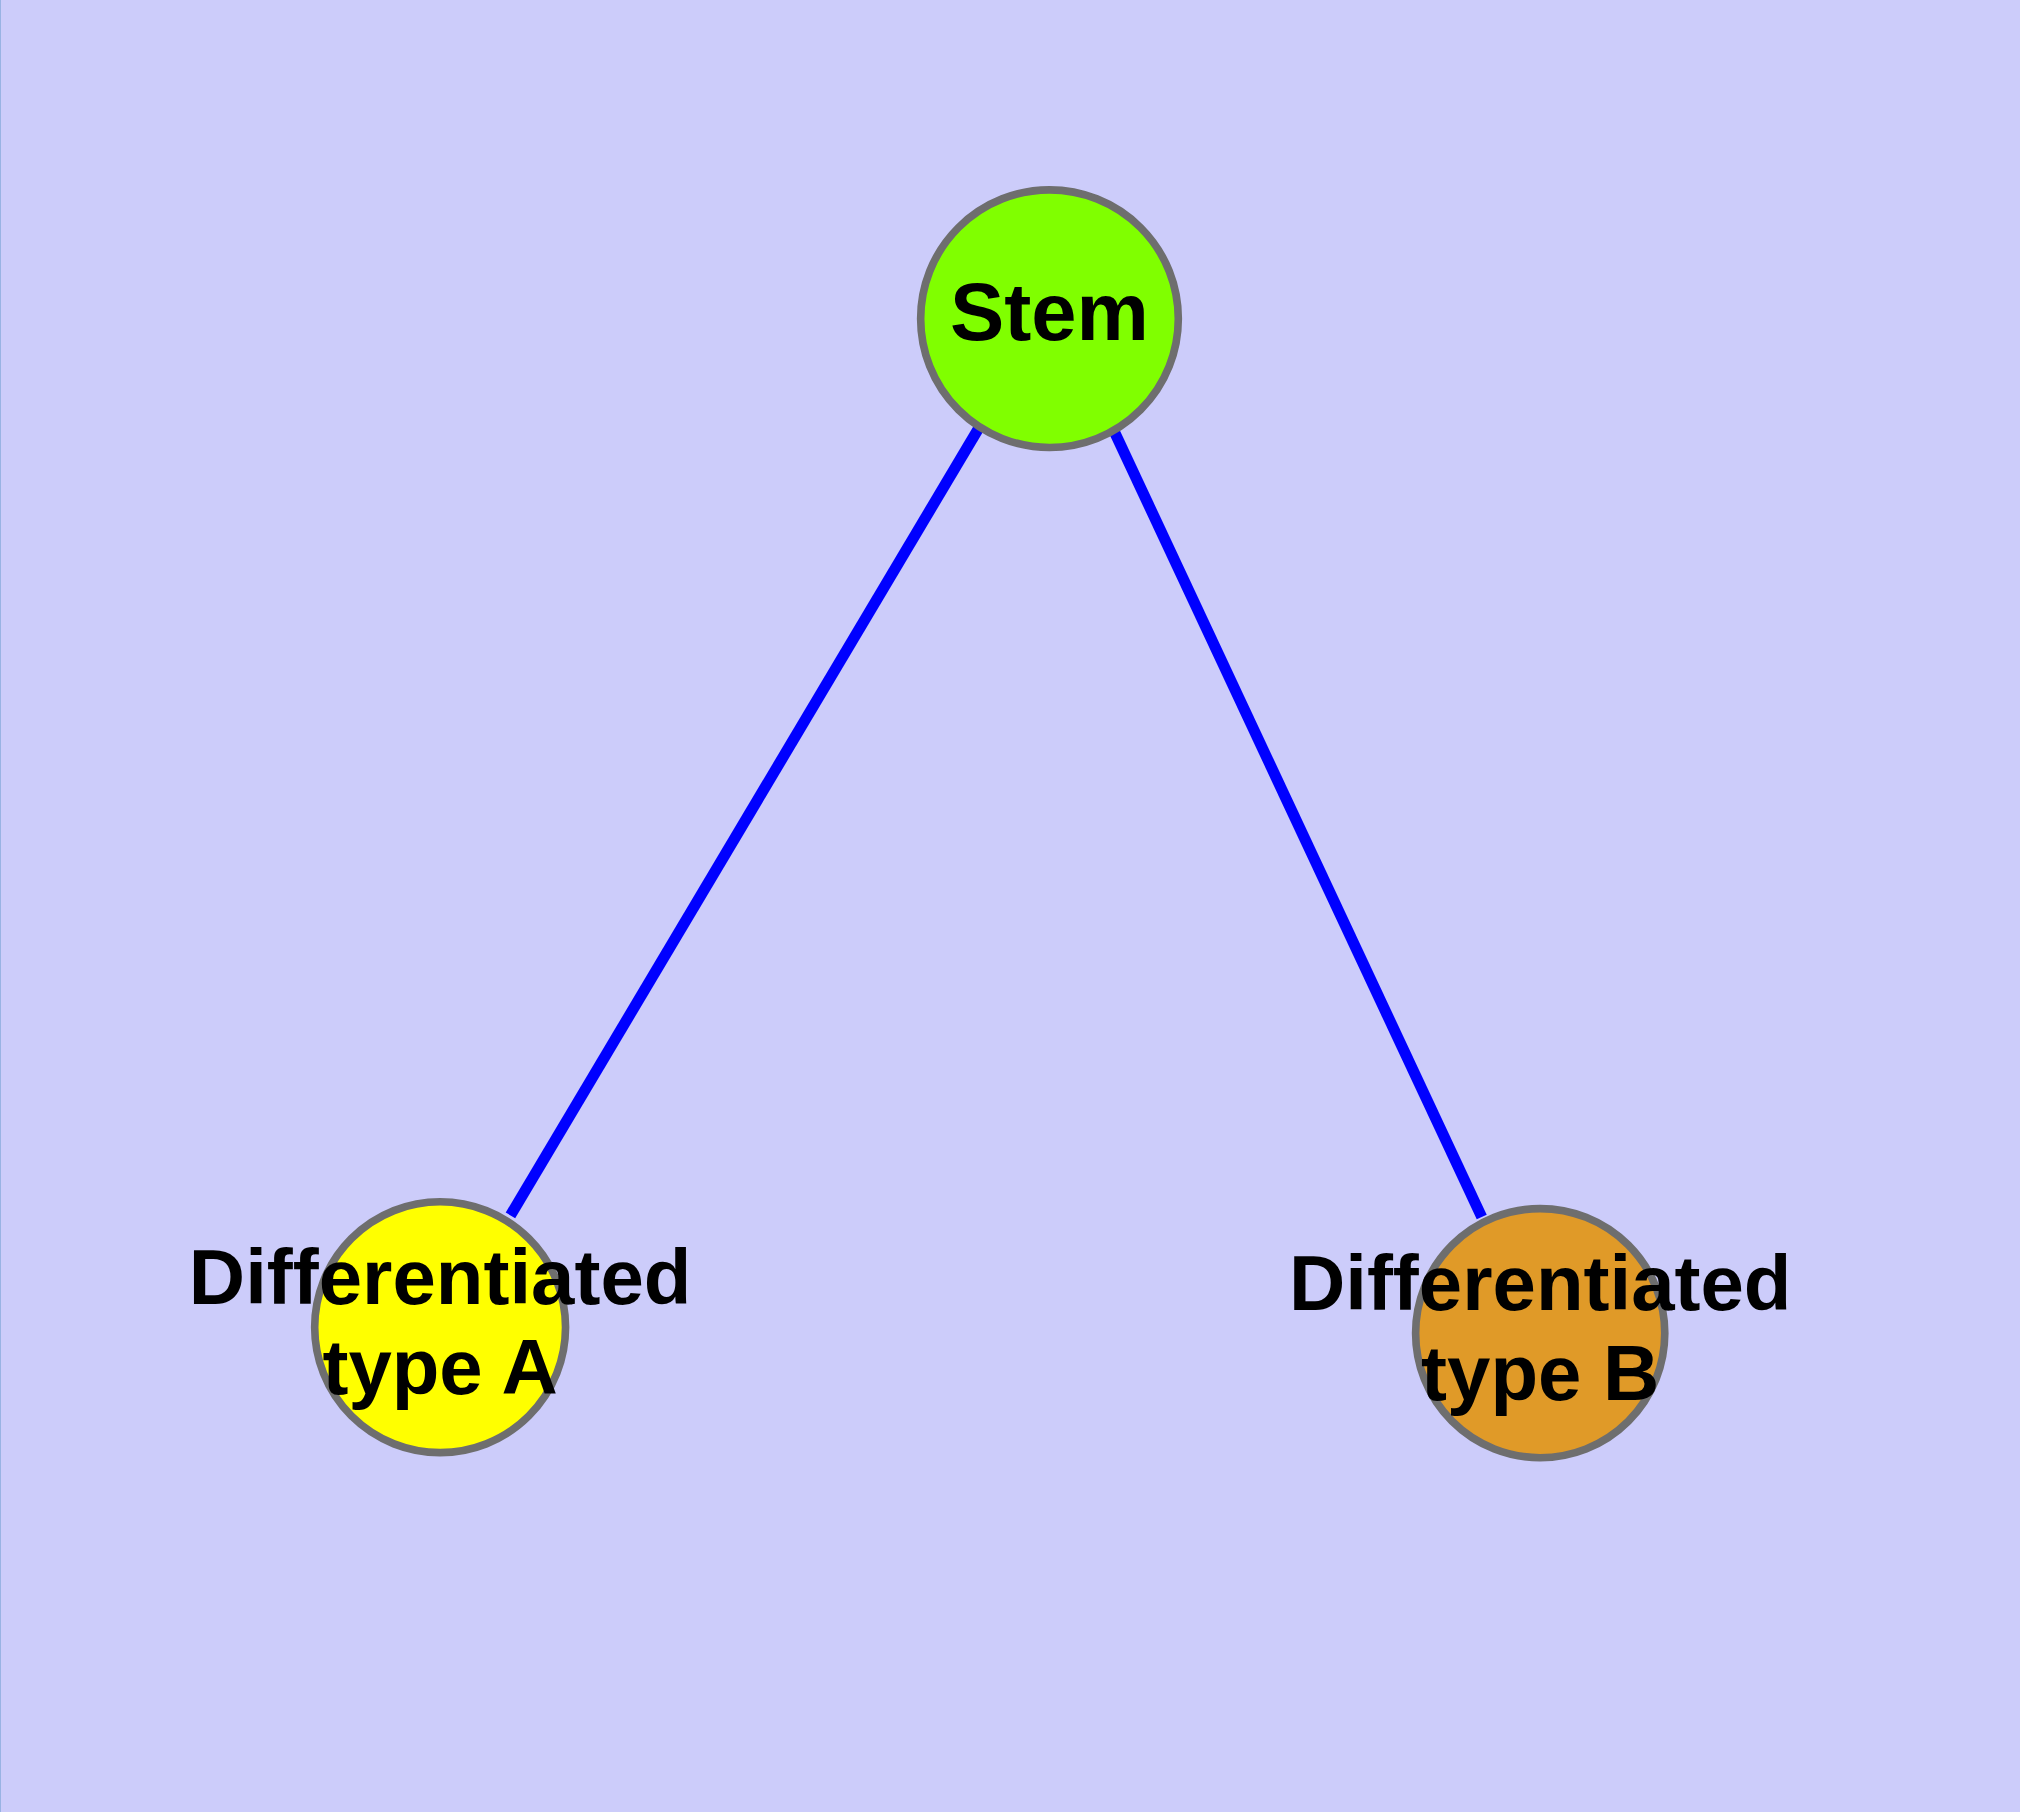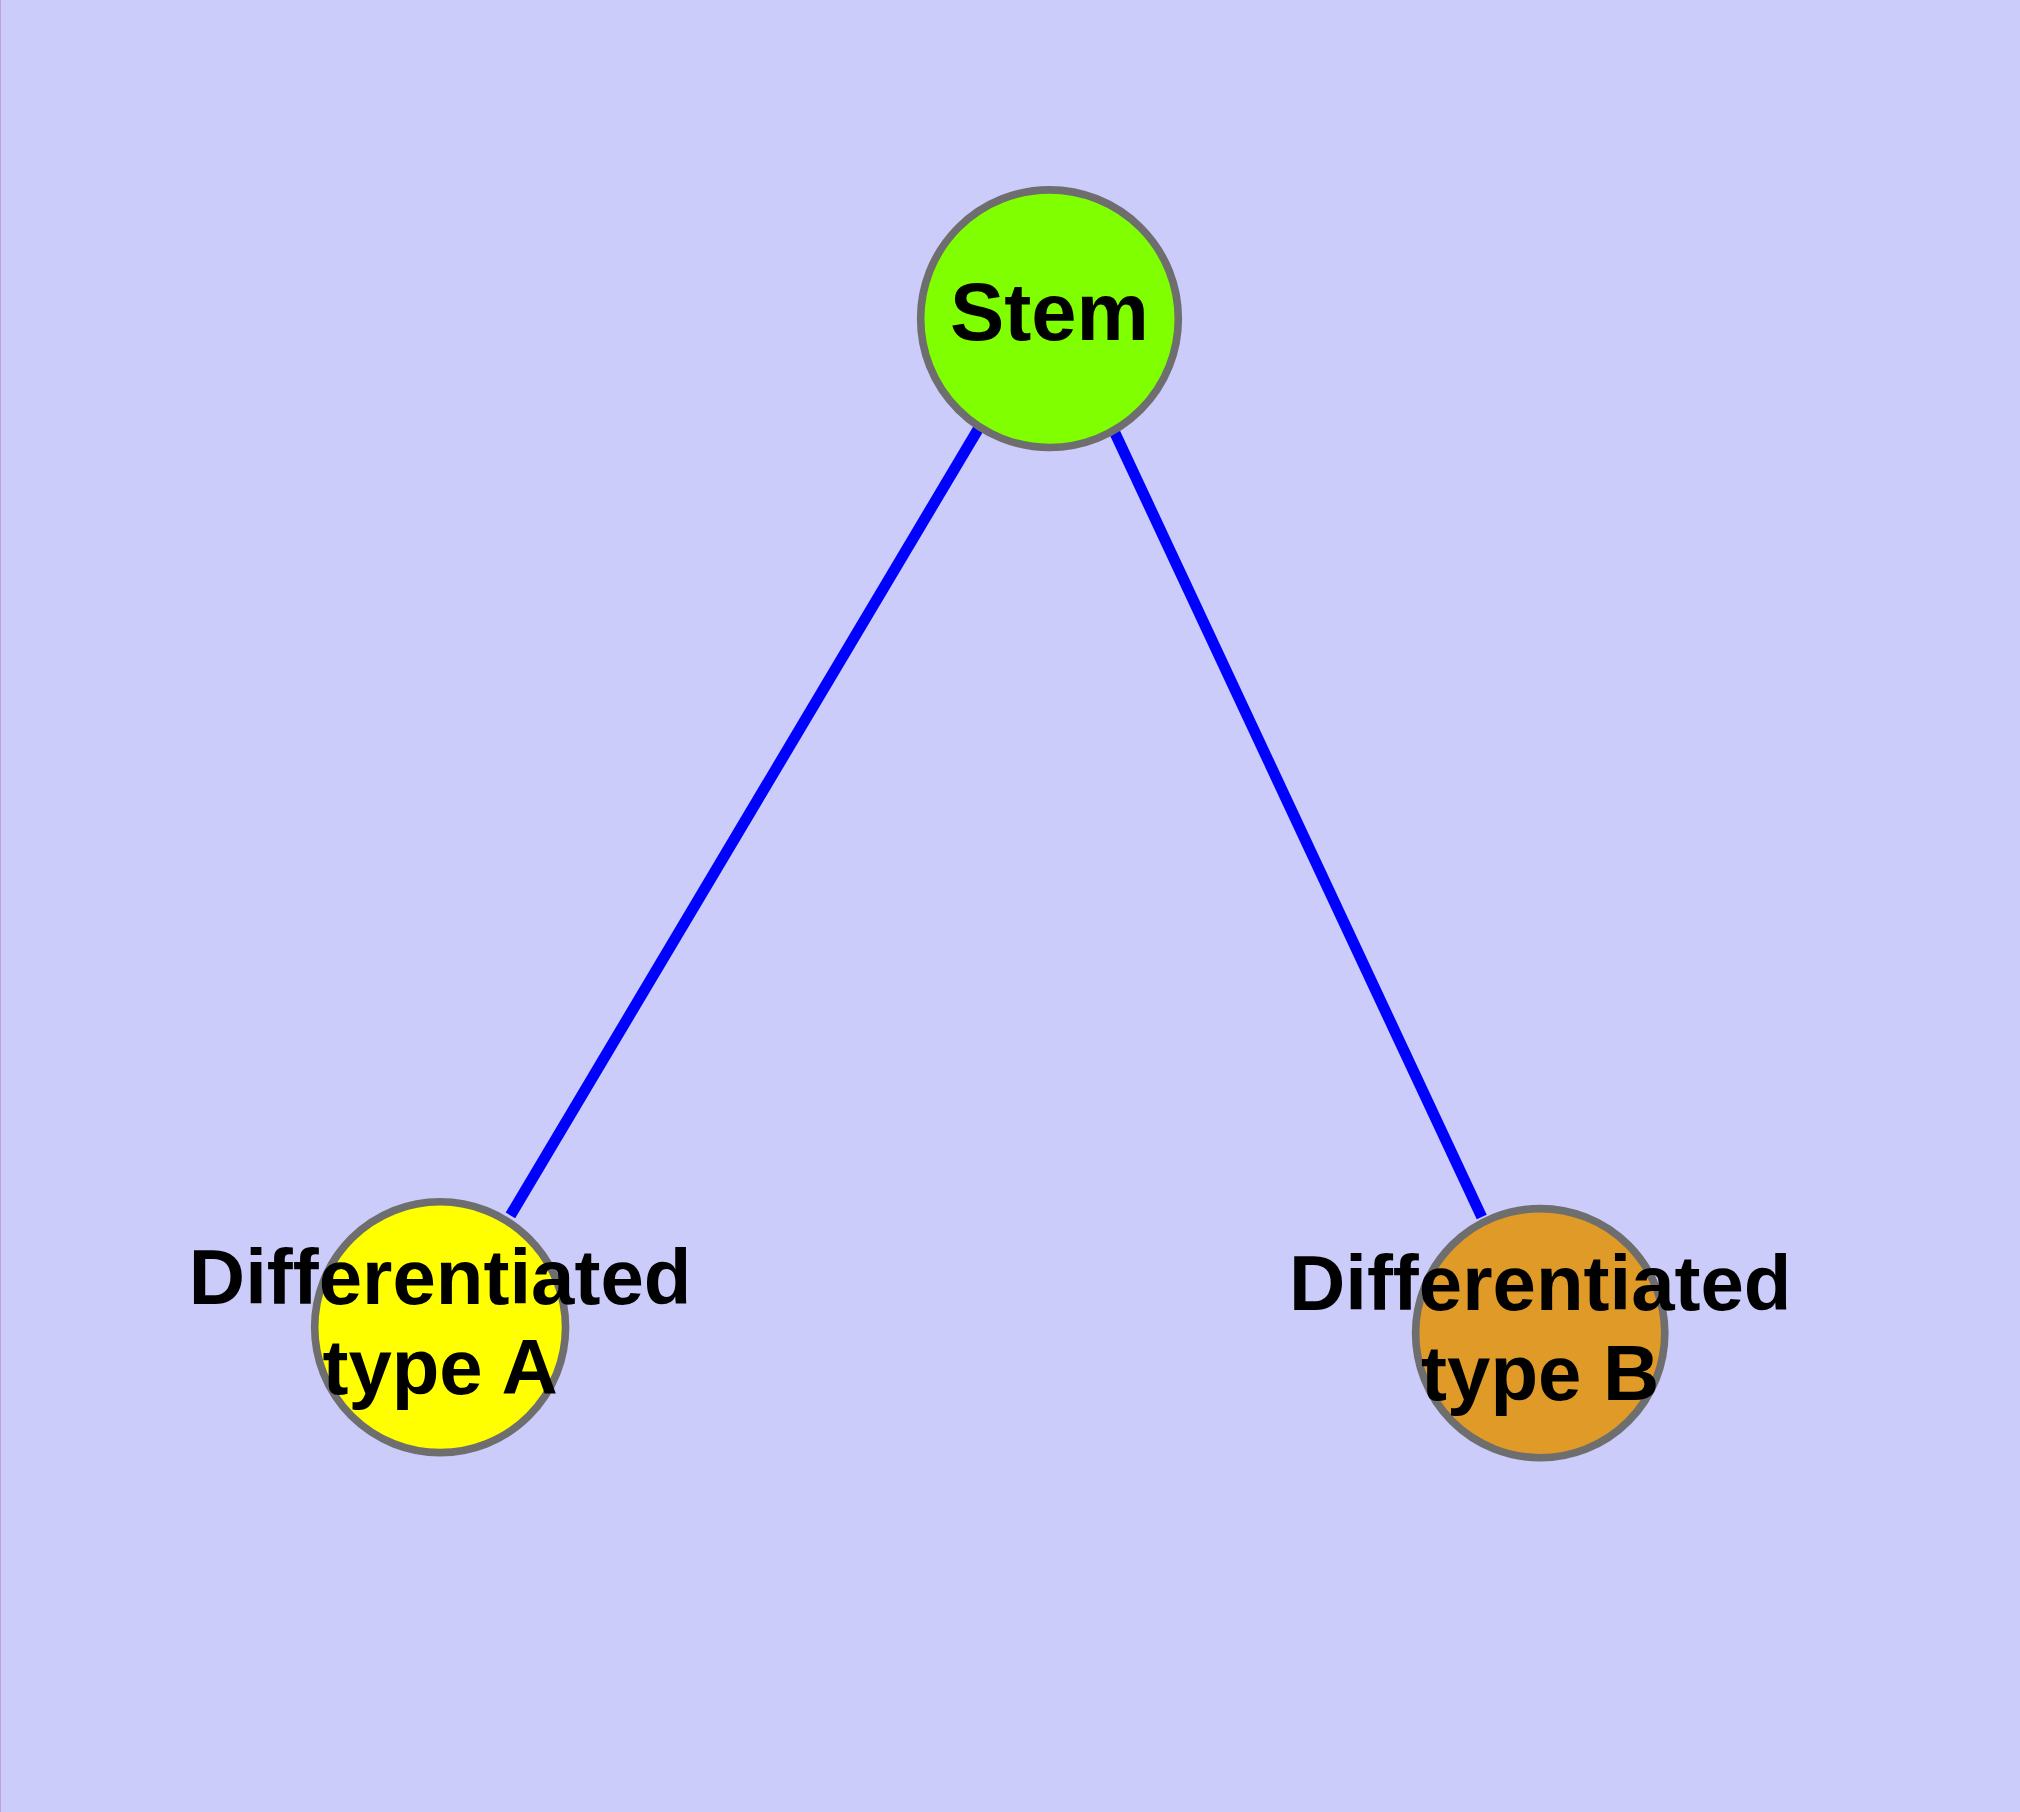--- a/index.html
+++ b/index.html
@@ -45,21 +45,21 @@
   .node-label-lg {
     font-size: 96px;
   }
   .node-label-sm {
     font-size: 92px;
   }
 </style>
 </head>
 <body style="background: rgb(204, 204, 250);">
 
-<div id="canvas-root" style="background: #a21caf;">
+<div id="canvas-root" style="background: #0369a1;">
   <svg id="graph-svg" viewBox="0 0 2384 2138">
 
     <rect x="0" y="0" width="2384" height="2138" fill="#ccccfa"></rect>
 
     <g>
       <line class="edge-line" x1="1157" y1="501" x2="602" y2="1434" stroke="#0000ff" stroke-width="13"></line>
       <line class="edge-line" x1="1313" y1="506" x2="1748" y2="1436" stroke="#0000ff" stroke-width="13"></line>
     </g>
 
     <g>

